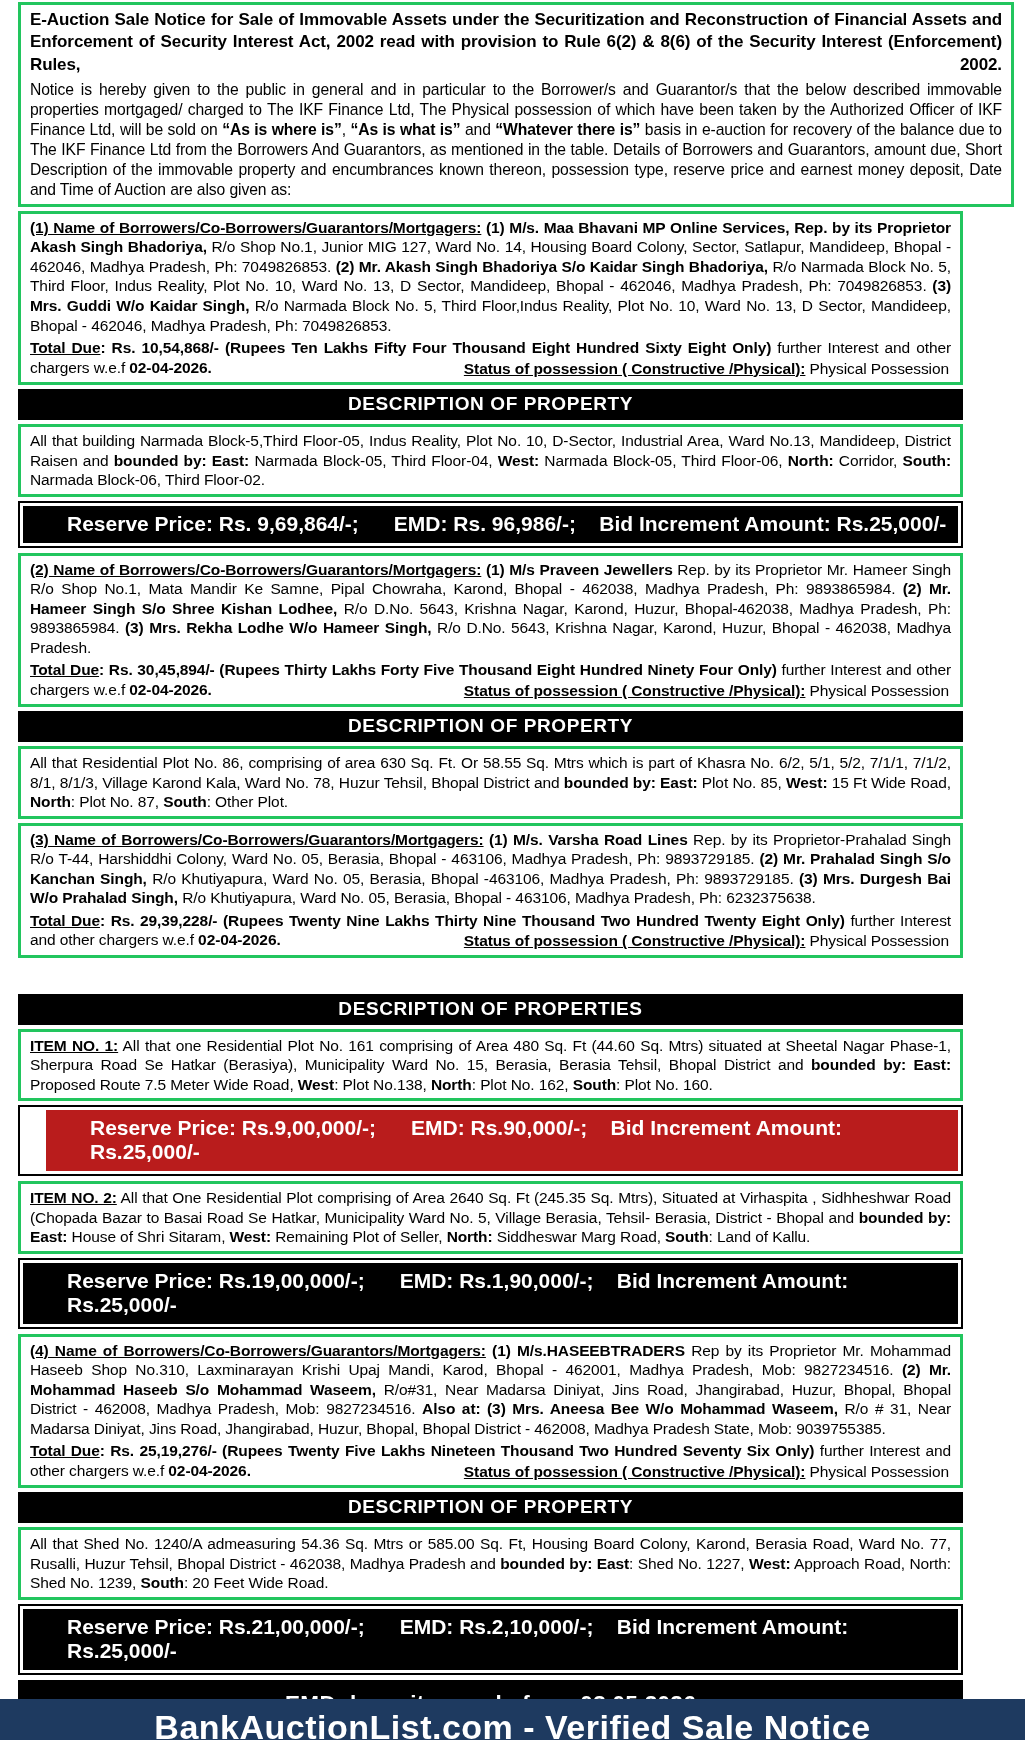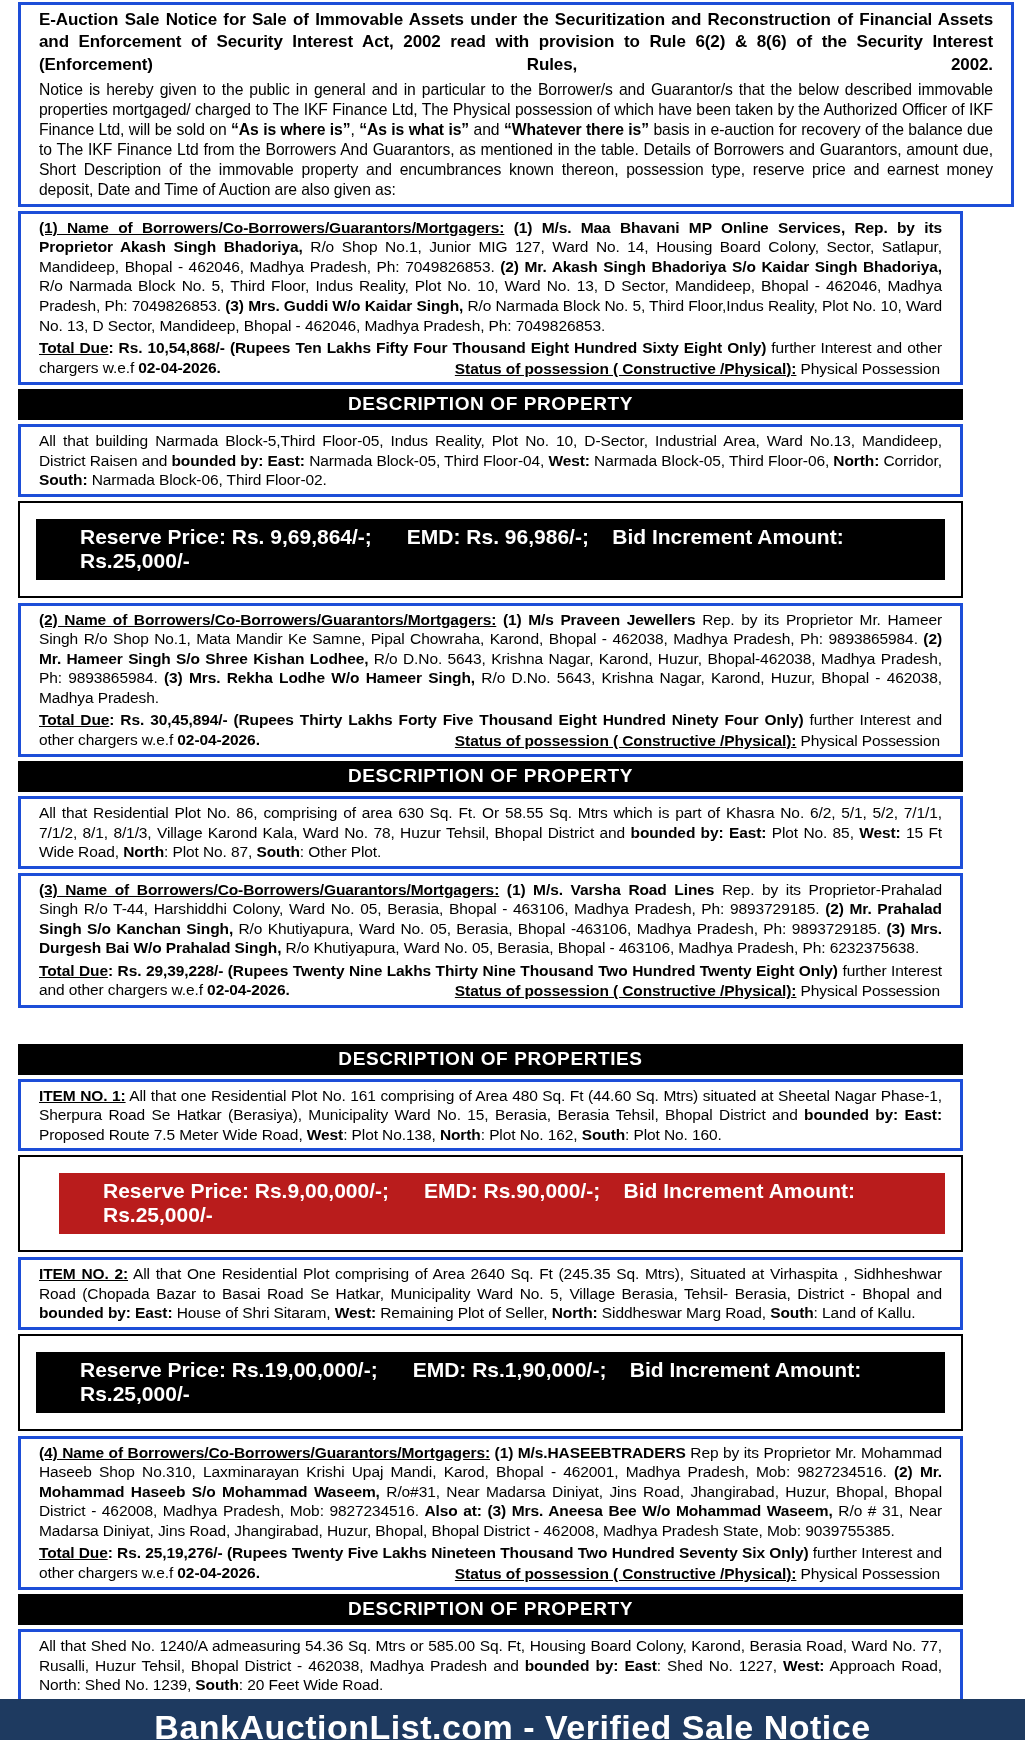--- a/index.html
+++ b/index.html
@@ -3,41 +3,41 @@
 <meta charset="utf-8">
 <style>
   html,body{margin:0;padding:0;}
   body{
     width:1025px;height:1740px;position:relative;overflow:hidden;
     background:#ffffff;color:#000;
     font-family:"Liberation Sans",sans-serif;
   }
   .doc{padding-left:18px;padding-top:2px;}
   .box{
-    border:3px solid #1d4ed8;background:#fff;
-    padding:4px 18px;margin-bottom:4px;box-sizing:border-box;
+    border:3px solid #22c55e;background:#fff;
+    padding:4px 9px;margin-bottom:4px;box-sizing:border-box;
   }
   .wide{width:996px;}
   .std{width:945px;}
   p{margin:0;text-align:justify;font-size:15.5px;line-height:1.26;letter-spacing:-0.1px;}
   .title{font-weight:700;font-size:17px;line-height:1.32;text-align:justify;text-align-last:justify;margin-bottom:4px;}
   .intro{font-size:15.7px;line-height:1.27;}
   .seg-n{font-weight:400;}
   .seg-b{font-weight:700;}
   .seg-bu{font-weight:700;text-decoration:underline;}
   .totaldue{position:relative;margin-top:3px;min-height:40px;}
   .status-line{position:absolute;right:2px;bottom:0;font-size:15.5px;letter-spacing:-0.1px;}
   .descbar{
     width:945px;box-sizing:border-box;background:#000;color:#fff;
     font-weight:700;font-size:19px;letter-spacing:0.6px;
     text-align:center;padding:4px 0 5px;margin:0 0 4px 0;
   }
   .rbar{
     width:945px;box-sizing:border-box;border:2px solid #000;background:#fff;
-    padding:16px;margin-bottom:5px;
+    padding:3px;margin-bottom:5px;
   }
   .rbar-inner{
     background:#000;color:#fff;font-weight:700;font-size:21px;
     padding:6px 6px 7px 44px;white-space:pre-wrap;letter-spacing:0;
   }
   .emdbox{
     width:945px;box-sizing:border-box;background:#000;color:#fff;
     padding:10px 8px 14px;margin-bottom:5px;
   }
   .deadline{

